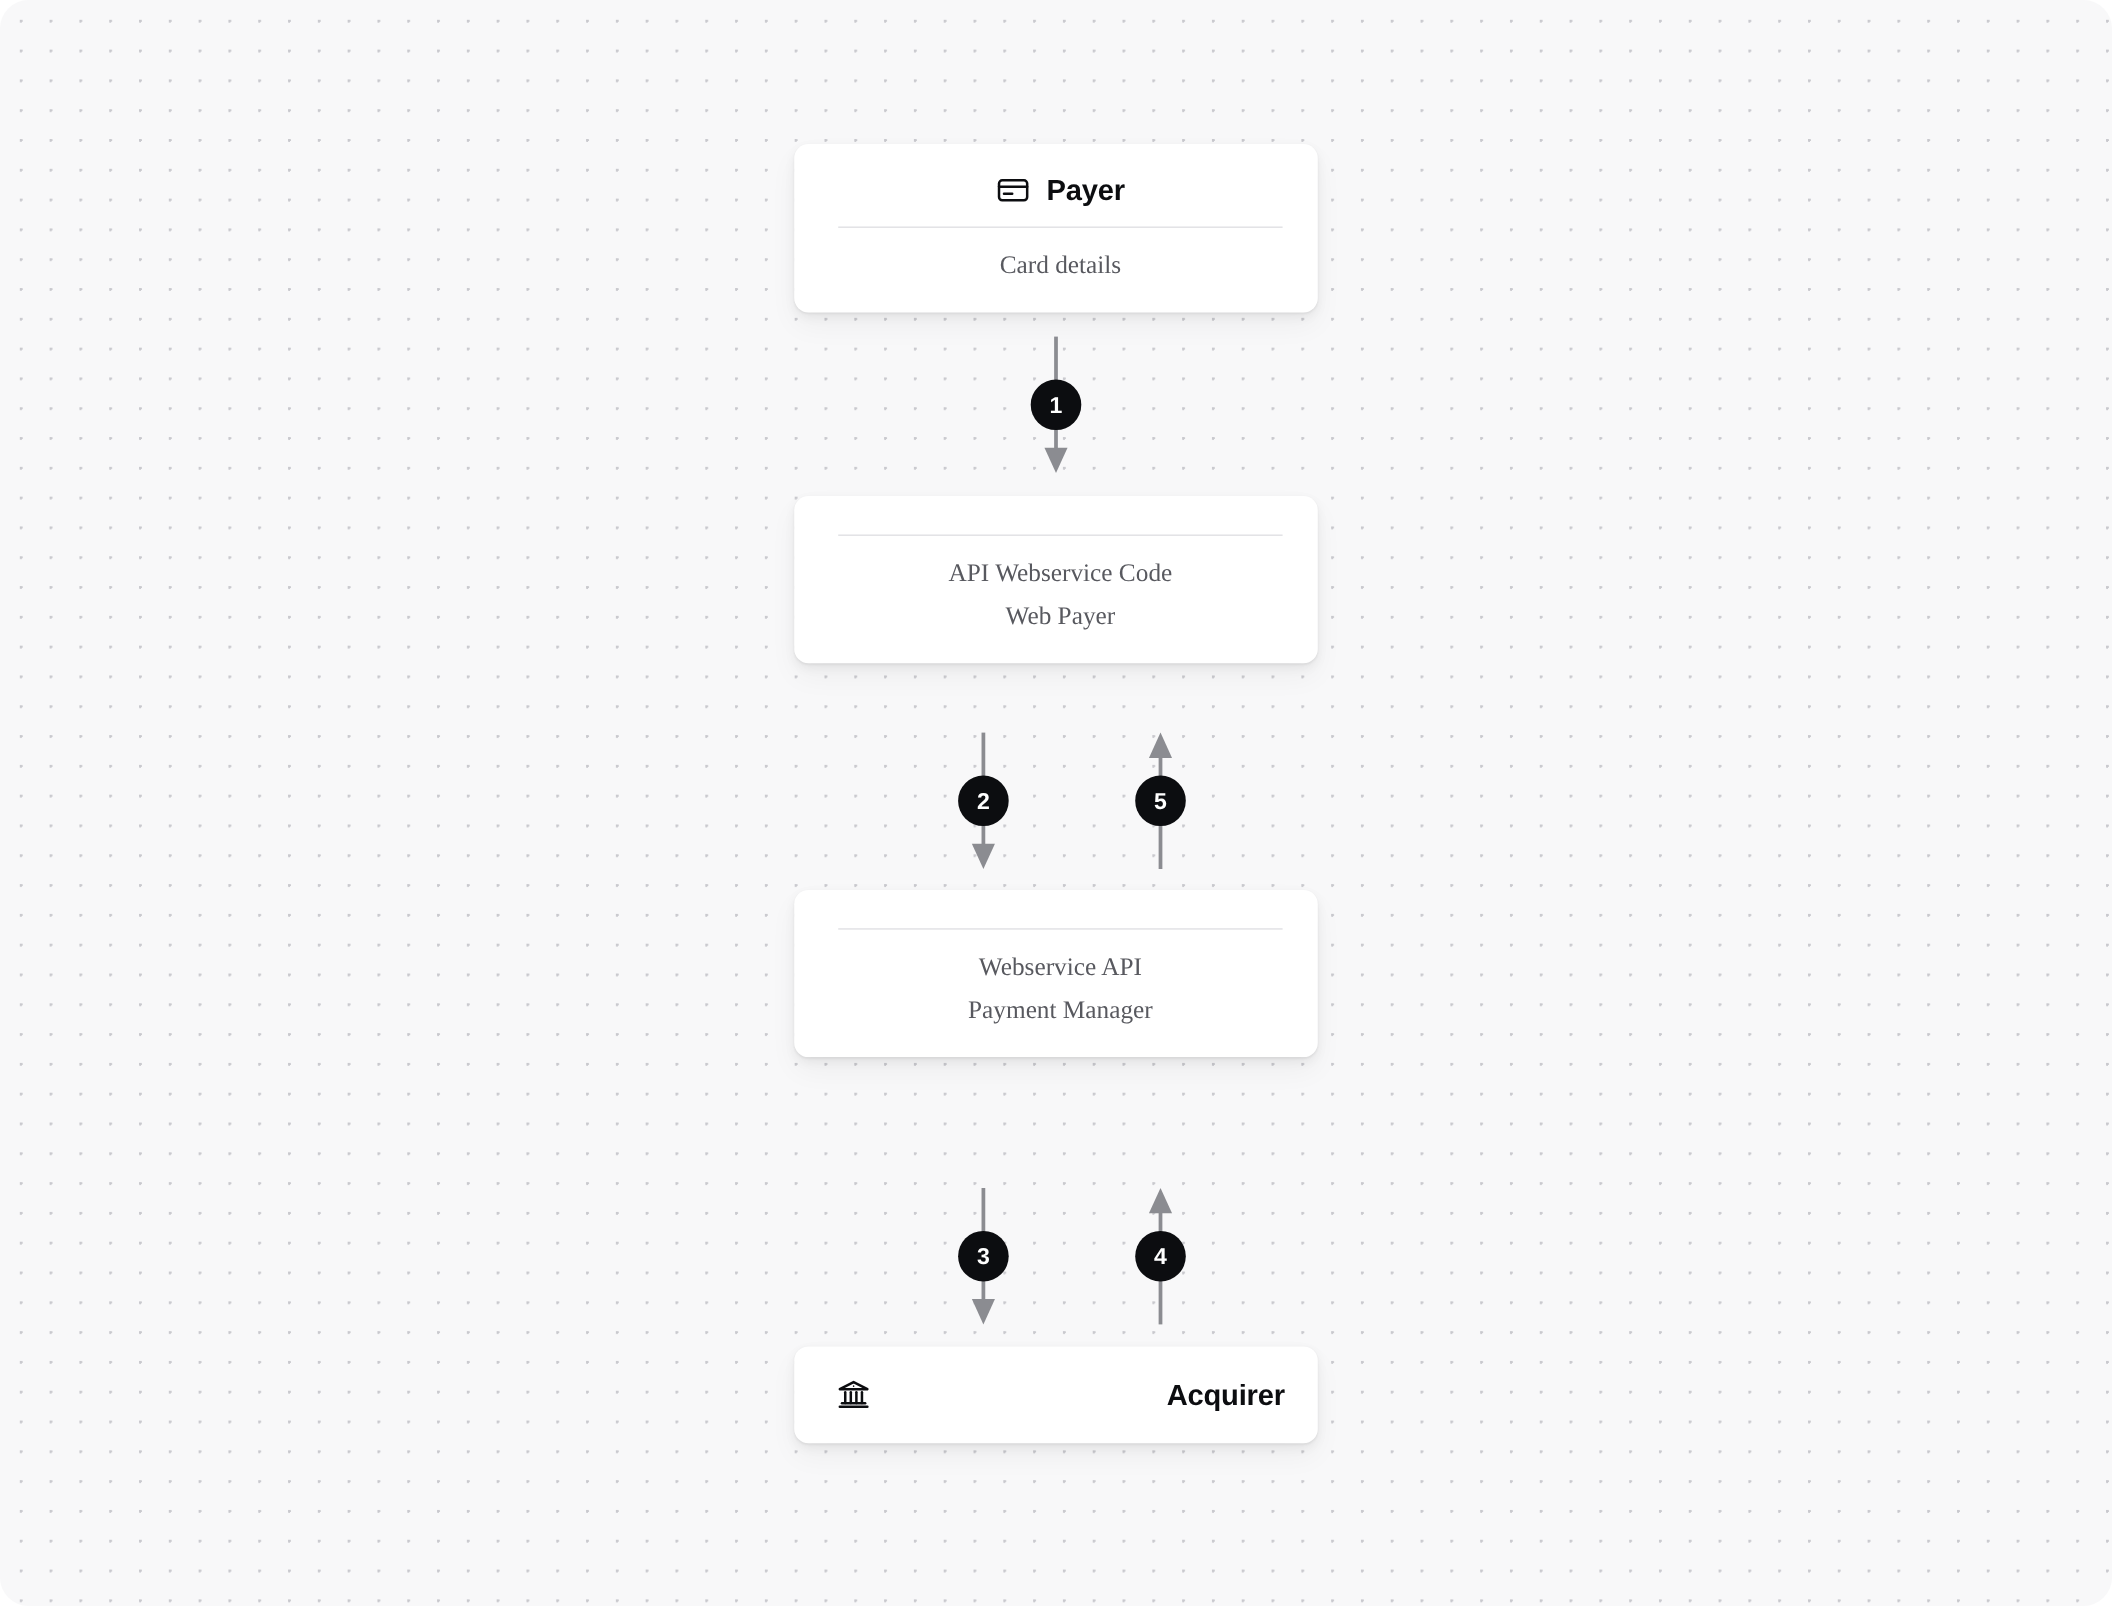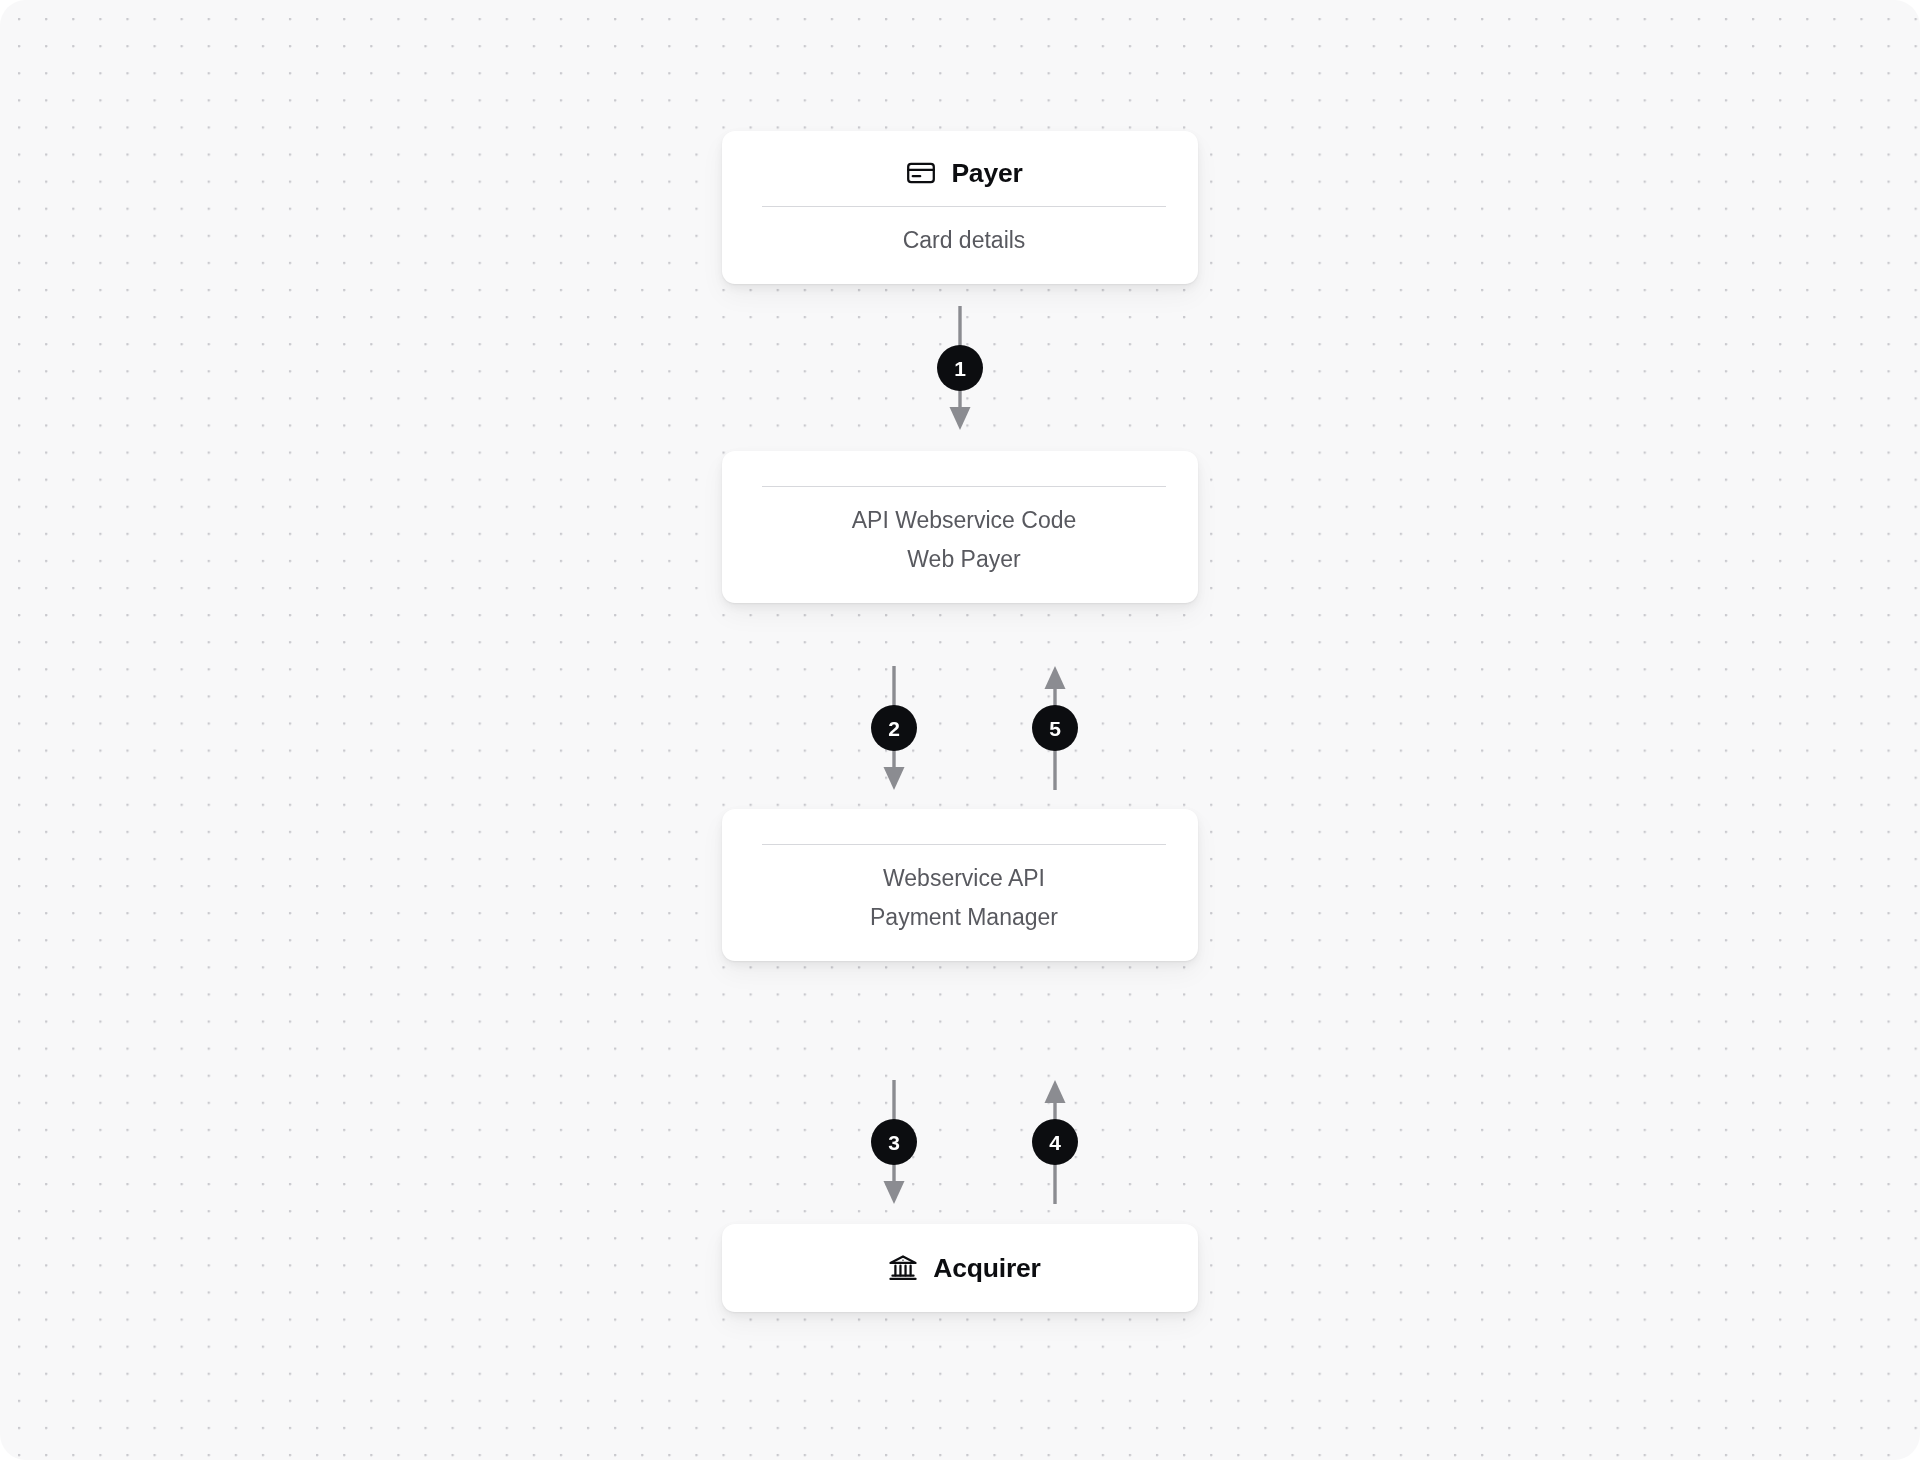--- a/index.html
+++ b/index.html
@@ -79,36 +79,37 @@
   }
 
   .node-divider {
     height: 1px;
     background: #d7d8dc;
     margin: 13px 2px 0 2px;
   }
 
   .node-body {
     padding-top: 14px;
+    font-family: Liberation Serif, serif;
   }
   .node-line {
     text-align: center;
     font-size: 23px;
     color: #58595f;
     line-height: 1;
     padding: 8px 0;
     white-space: nowrap;
   }
 
   
   #node-payer           { top: 131px; }
   #node-merchant        { top: 451px; }
   #node-payment-gateway { top: 809px; }
   #node-acquirer        { top: 1224px; padding-bottom: 22px; }
-  #node-acquirer .node-header { height: 44px; }
+  #node-acquirer .node-header { height: 44px; justify-content: space-between; }
 
   
   .connector {
     position: absolute;
     width: 60px;
   }
   .connector svg { display: block; overflow: visible; }
 
   .badge {
     position: absolute;

